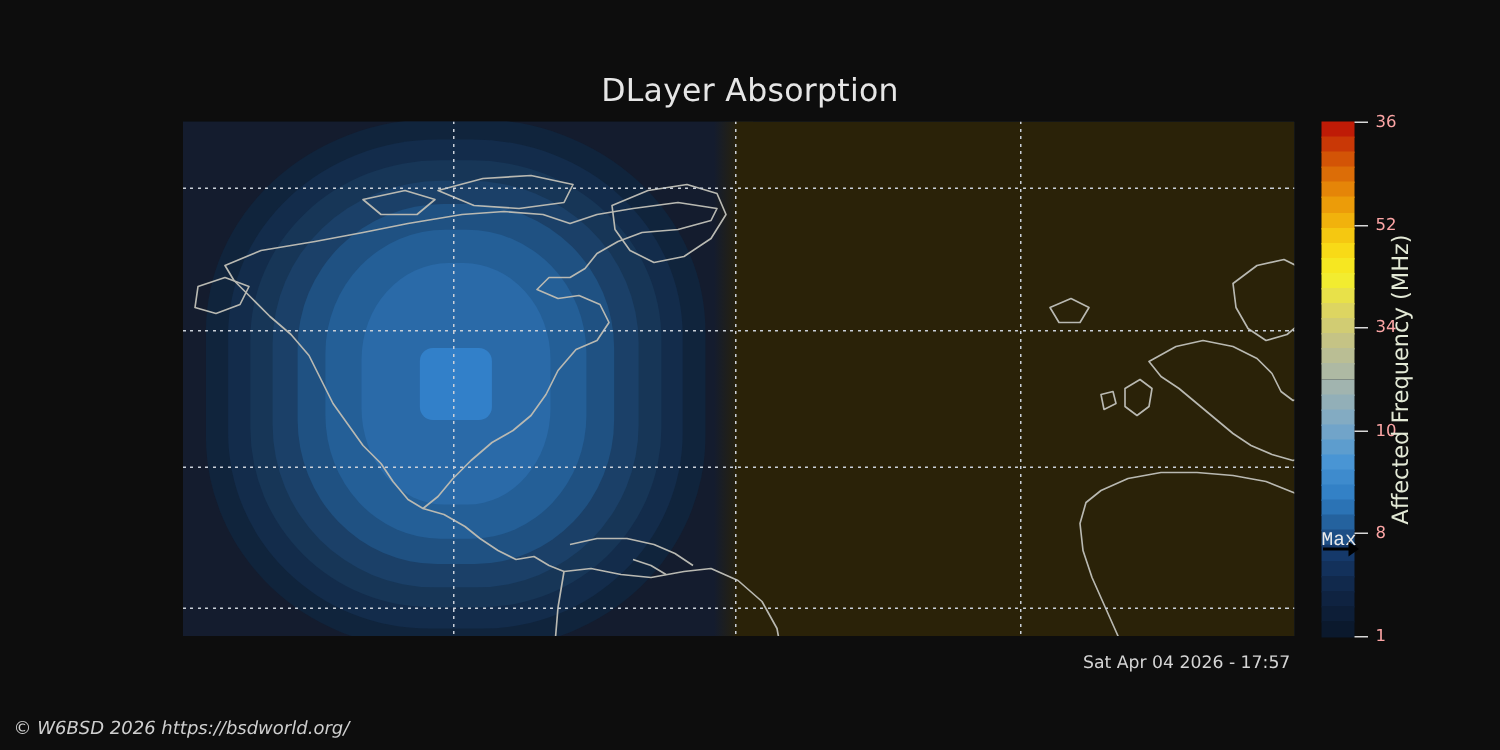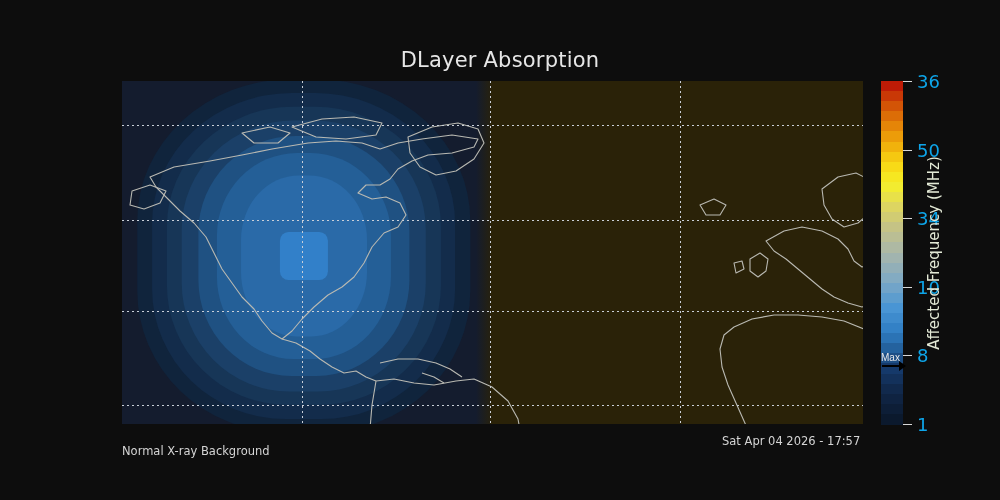--- a/index.html
+++ b/index.html
@@ -40,30 +40,30 @@
   .grid-v{top:0;height:100%;width:1px;
      background-image:repeating-linear-gradient(180deg,#c9cfd8 0 2px,transparent 2px 5px);}
 
   
   .cbar-wrap{position:absolute;left:881px;top:81px;width:22px;height:343px;}
   .cbar{position:absolute;inset:0;}
   .cbar-seg{position:absolute;left:0;width:100%;}
   .cbar-ticks{position:absolute;left:903px;top:81px;width:40px;height:343px;}
   .ctick{position:absolute;left:0;height:1px;width:9px;background:#d8d8d8;}
   .ctlabel{position:absolute;left:14px;transform:translateY(-50%);
-           font-size:18px;color:#0ea5e9;}
+           font-size:11px;color:#fca5a5;}
   .cbar-title{position:absolute;left:922px;top:81px;height:343px;width:24px;
         display:flex;align-items:center;justify-content:center;}
   .cbar-title span{display:block;white-space:nowrap;font-size:15px;color:#e3e9d6;
         transform:rotate(-90deg);}
 
   
   .maxmark{position:absolute;left:881px;top:362px;width:30px;height:18px;}
-  .maxmark .lbl{position:absolute;left:0;top:-1px;font-size:10px;color:#e9e9e9;
-        font-family:Liberation Sans, sans-serif;}
+  .maxmark .lbl{position:absolute;left:0;top:-1px;font-size:13px;color:#e9e9e9;
+        font-family:Liberation Mono, monospace;}
   .maxmark .arrow-line{position:absolute;left:1px;top:12px;width:19px;height:2px;background:#000;}
   .maxmark .arrow-head{position:absolute;left:18px;top:8px;width:0;height:0;
         border-left:7px solid #000;border-top:5px solid transparent;border-bottom:5px solid transparent;}
 
   
   .foot{position:absolute;font-size:11.5px;color:#d4d4d4;white-space:nowrap;}
   .foot-l1{left:122px;top:430px;}
   .foot-l2{left:122px;top:444px;}
   .foot-date{left:722px;top:434px;}
   .copyright{position:absolute;left:9px;top:478px;font-size:12px;
@@ -234,30 +234,30 @@
   <div class="cbar-ticks">
       <div class="ctick" style="top: 343px;"></div>
       <div class="ctlabel" style="top: 343px;">1</div>
       <div class="ctick" style="top: 274px;"></div>
       <div class="ctlabel" style="top: 274px;">8</div>
       <div class="ctick" style="top: 206px;"></div>
       <div class="ctlabel" style="top: 206px;">10</div>
       <div class="ctick" style="top: 137px;"></div>
       <div class="ctlabel" style="top: 137px;">34</div>
       <div class="ctick" style="top: 69px;"></div>
-      <div class="ctlabel" style="top: 69px;">50</div>
+      <div class="ctlabel" style="top: 69px;">52</div>
       <div class="ctick" style="top: 0px;"></div>
       <div class="ctlabel" style="top: 0px;">36</div>
     </div>
   <div class="cbar-title">
     <span>Affected Frequency (MHz)</span>
   </div>
 
   <div class="maxmark" style="top: 353px;">
     <div class="lbl">Max</div>
     <div class="arrow-line"></div>
     <div class="arrow-head"></div>
   </div>
 
-  <div class="foot foot-l2">Normal X-ray Background</div>
   <div class="foot foot-date">Sat Apr 04 2026 - 17:57</div>
+  <div class="copyright">© W6BSD 2026 https://bsdworld.org/</div>
 
 </div>
 
 </body></html>

